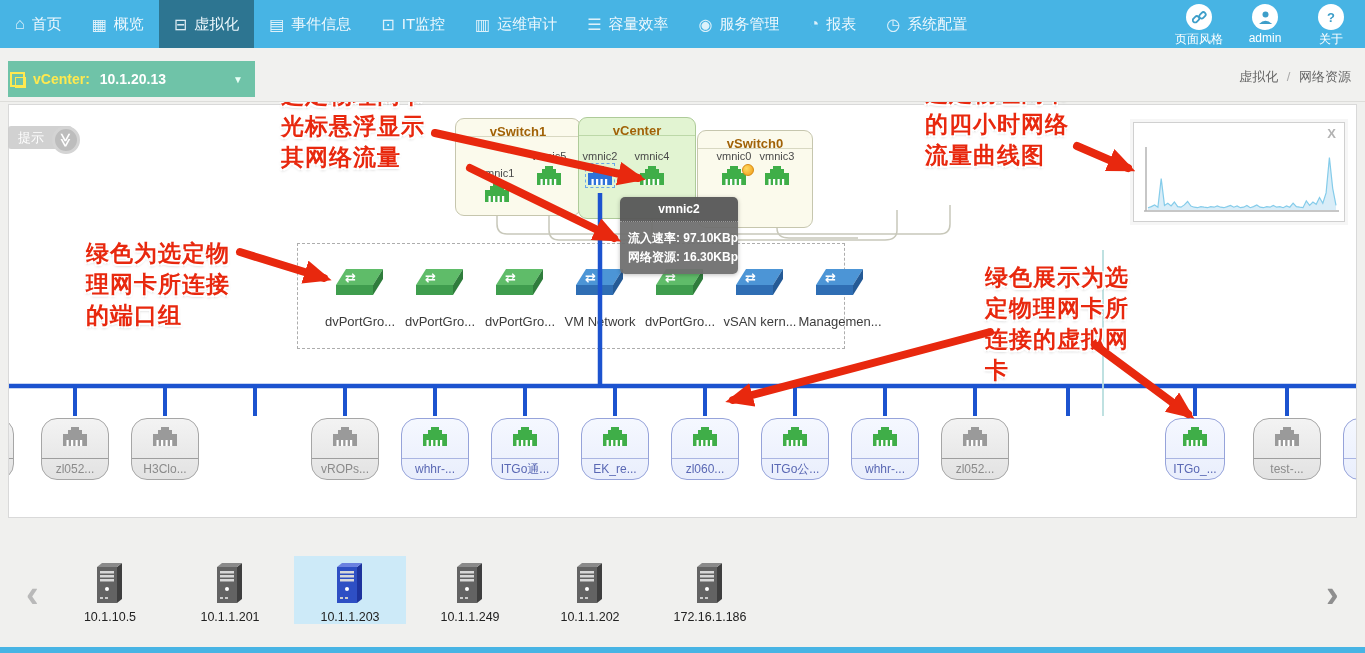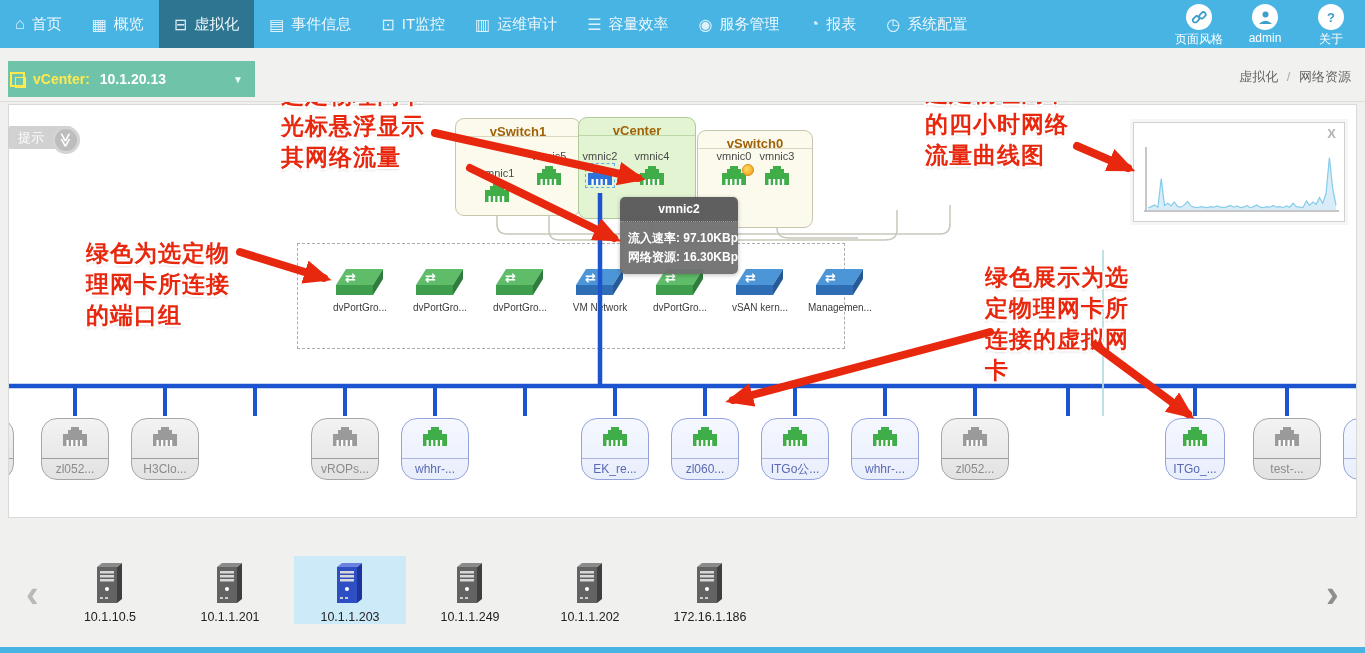--- a/index.html
+++ b/index.html
@@ -58,21 +58,21 @@
 .nic-badge{position:absolute;right:4px;top:14px;width:12px;height:12px;border-radius:50%;background:radial-gradient(circle at 35% 35%,#ffd95e,#f09a18);border:1px solid #d88a10}
 
 
 .tooltip{position:absolute;left:620px;top:197px;width:118px;border-radius:5px;overflow:hidden;z-index:6;box-shadow:0 1px 4px rgba(0,0,0,.25)}
 .tt-head{background:rgba(88,88,88,.96);color:#fff;font-size:12px;font-weight:bold;text-align:center;padding:5px 0;border-bottom:1px dotted #9a9a9a}
 .tt-body{background:rgba(110,110,110,.94);padding:7px 8px;color:#fff;font-size:12px;font-weight:bold;line-height:1.6;white-space:nowrap}
 
 
 .port-dash{position:absolute;left:297px;top:243px;width:548px;height:106px;border:1.5px dashed #adadad;z-index:3}
 .pg-item{position:absolute;width:96px;text-align:center;z-index:3;cursor:pointer}
-.pg-label{font-size:10px;color:#3c3c3c;margin-top:0;white-space:nowrap}
+.pg-label{font-size:13px;color:#3c3c3c;margin-top:12px;white-space:nowrap}
 
 
 .vm-clip{position:absolute;left:9px;top:390px;width:1347px;height:96px;overflow:hidden;z-index:5}
 .vm-card{position:absolute;top:28px;height:62px;background:linear-gradient(#f3f3f3,#e2e2e2);border:1px solid #a6a6a6;border-radius:16px;cursor:pointer}
 .vm-card .nic-wrap{position:absolute;top:7px;left:0;right:0;display:flex;justify-content:center;gap:12px}
 .vc-lab{position:absolute;bottom:0;left:0;right:0;height:21px;border-top:1px solid #9e9e9e;font-size:12px;color:#8b8b8b;text-align:center;line-height:20px;padding:0 4px;overflow:hidden;white-space:nowrap;text-overflow:ellipsis}
 .vm-card.green{background:linear-gradient(#f5f8ff,#e9eefc);border-color:#96a3da}
 .vm-card.green .vc-lab{border-top-color:#aab5e2;color:#5a68b4}
 
 
@@ -359,20 +359,34 @@
     <g fill="#fff">
               <rect x="4.5" y="14" width="2.2" height="6"></rect>
               <rect x="9" y="14" width="2.2" height="6"></rect>
               <rect x="13.5" y="14" width="2.2" height="6"></rect>
               <rect x="18" y="14" width="2.2" height="6"></rect>
             </g>
           </svg>
         </div>
      <div class="vc-lab" data-interactable="false">whhr-...</div>
    </div>
+      <div class="vm-card green" style="left:482px;width:68px" data-interactable="true">
+     <div class="nic-wrap" data-interactable="false">
+          <svg class="" width="26" height="21" viewBox="0 0 26 21" data-interactable="false">
+    <path d="M1,8 H6 V4 H9 V1 H17 V4 H20 V8 H25 V20 H1 Z" fill="#3fae48"></path>
+    <g fill="#fff">
+              <rect x="4.5" y="14" width="2.2" height="6"></rect>
+              <rect x="9" y="14" width="2.2" height="6"></rect>
+              <rect x="13.5" y="14" width="2.2" height="6"></rect>
+              <rect x="18" y="14" width="2.2" height="6"></rect>
+            </g>
+          </svg>
+        </div>
+     <div class="vc-lab" data-interactable="false">ITGo通...</div>
+   </div>
       <div class="vm-card green" style="left:572px;width:68px" data-interactable="true">
      <div class="nic-wrap" data-interactable="false">
           <svg class="" width="26" height="21" viewBox="0 0 26 21" data-interactable="false">
     <path d="M1,8 H6 V4 H9 V1 H17 V4 H20 V8 H25 V20 H1 Z" fill="#3fae48"></path>
     <g fill="#fff">
               <rect x="4.5" y="14" width="2.2" height="6"></rect>
               <rect x="9" y="14" width="2.2" height="6"></rect>
               <rect x="13.5" y="14" width="2.2" height="6"></rect>
               <rect x="18" y="14" width="2.2" height="6"></rect>
             </g>

